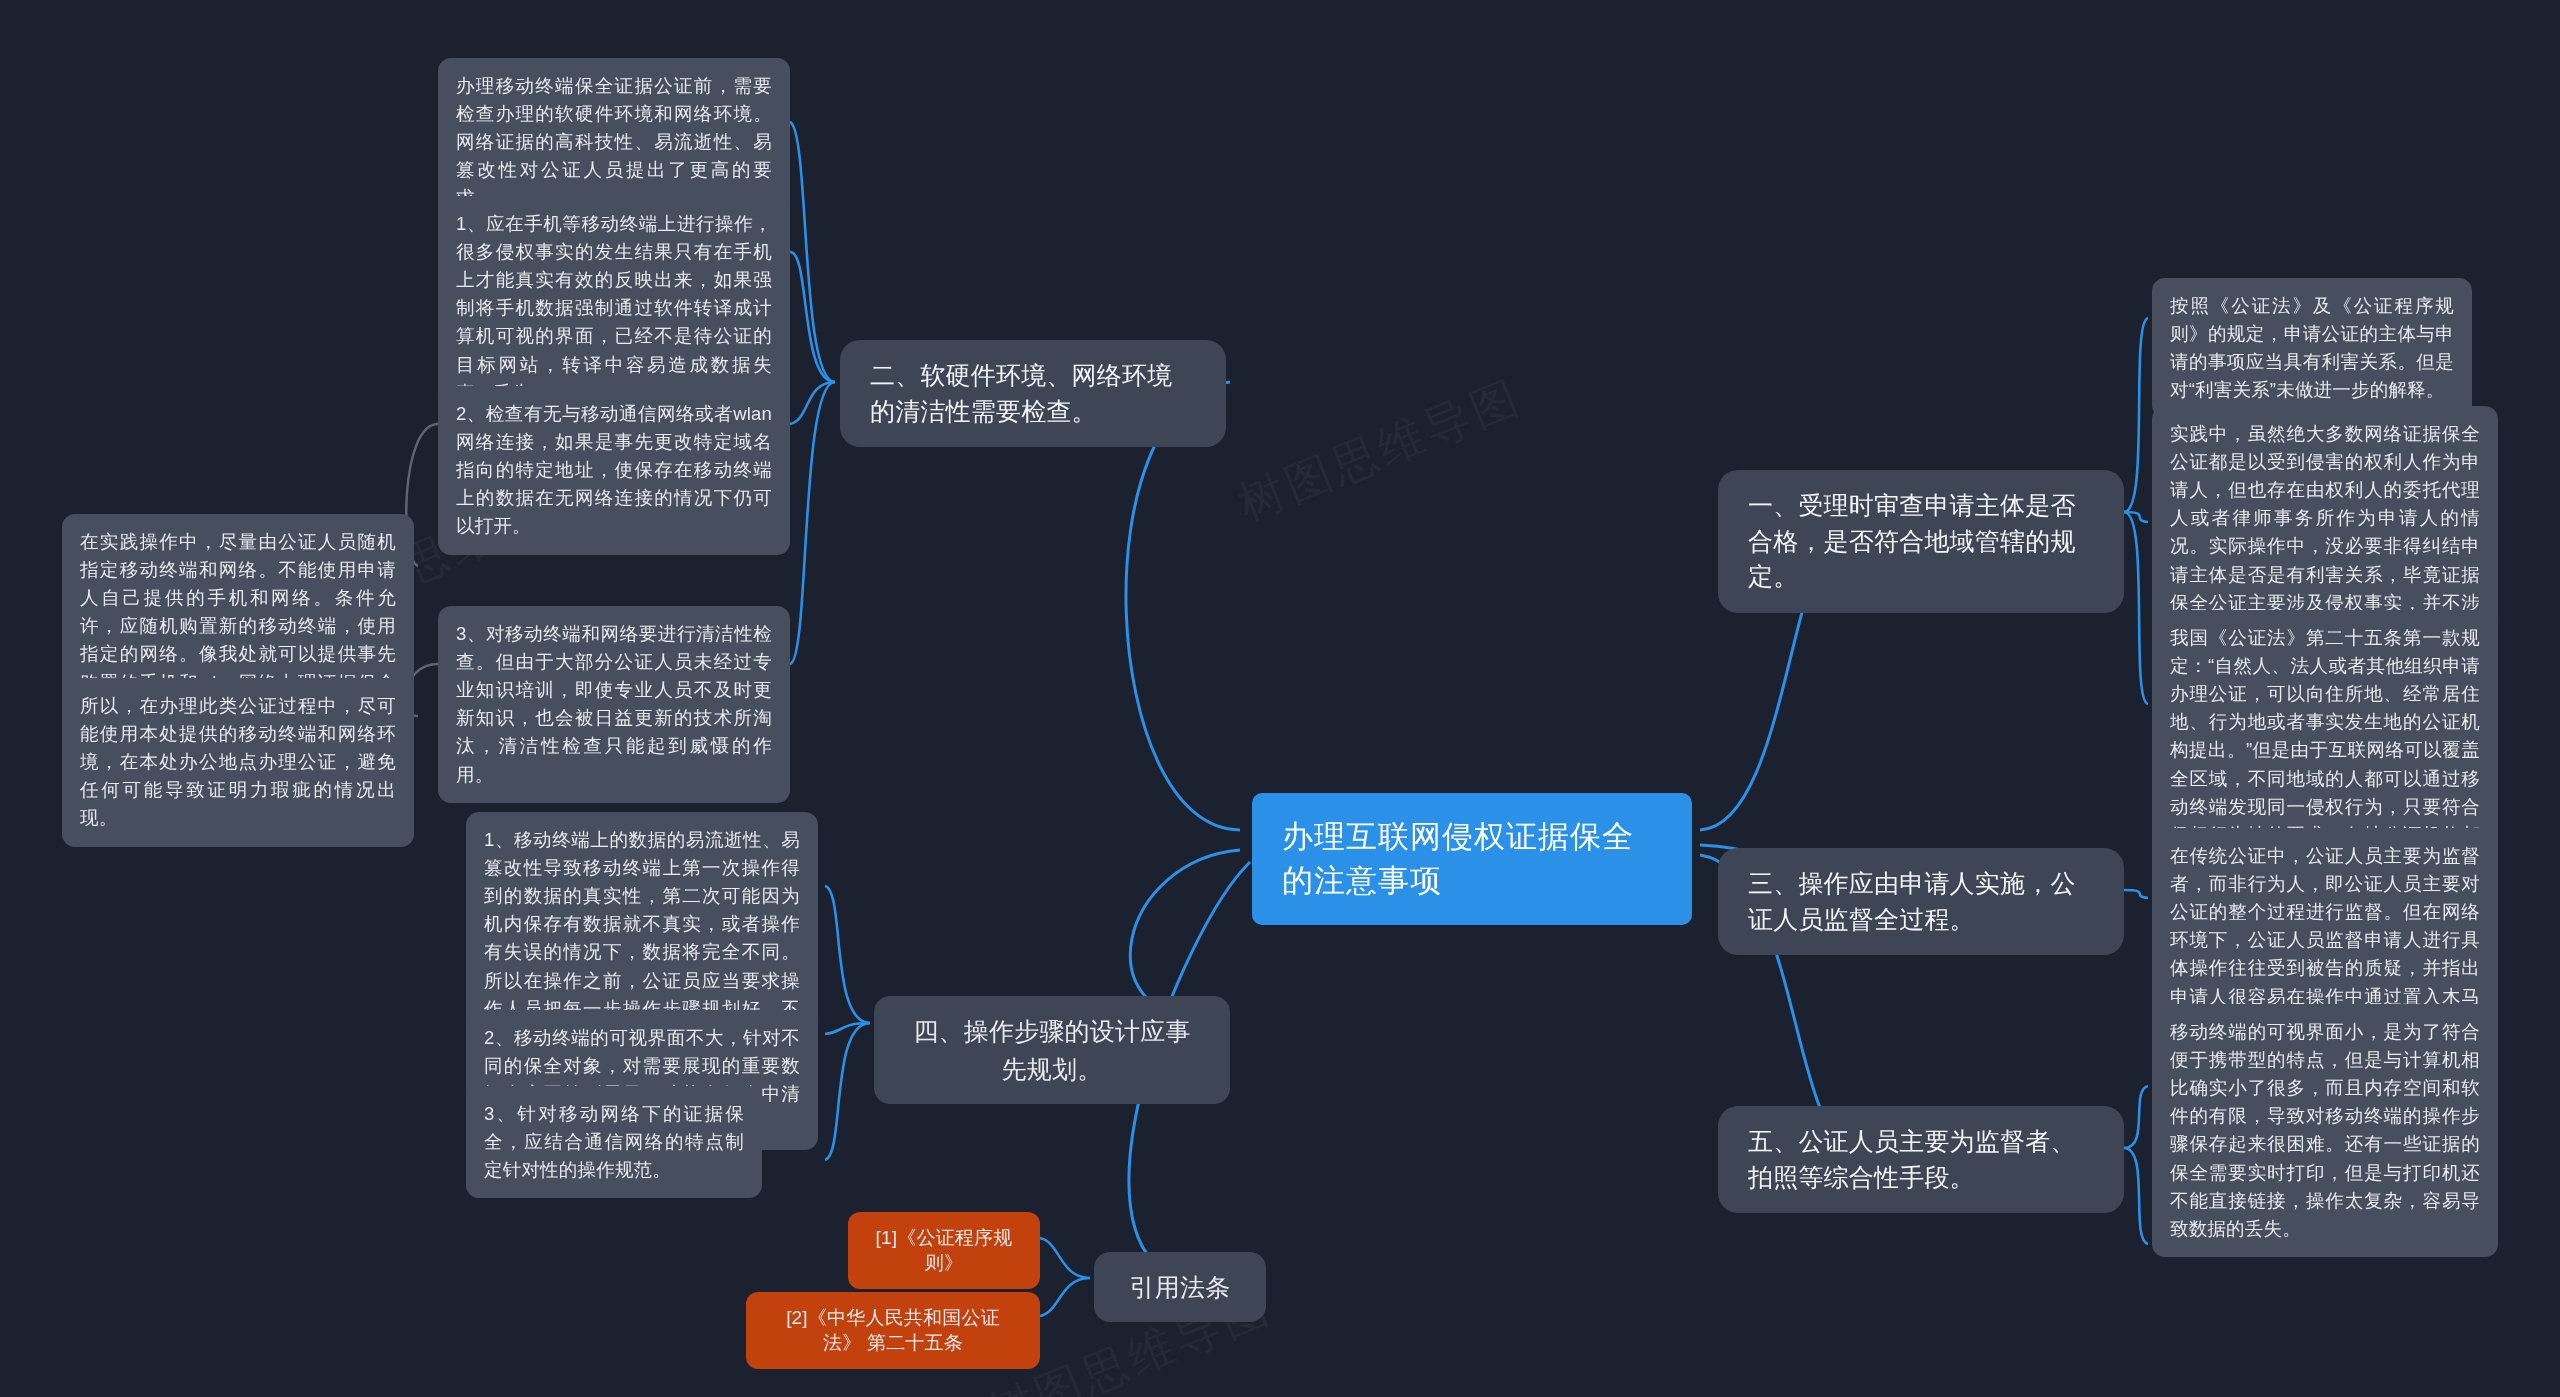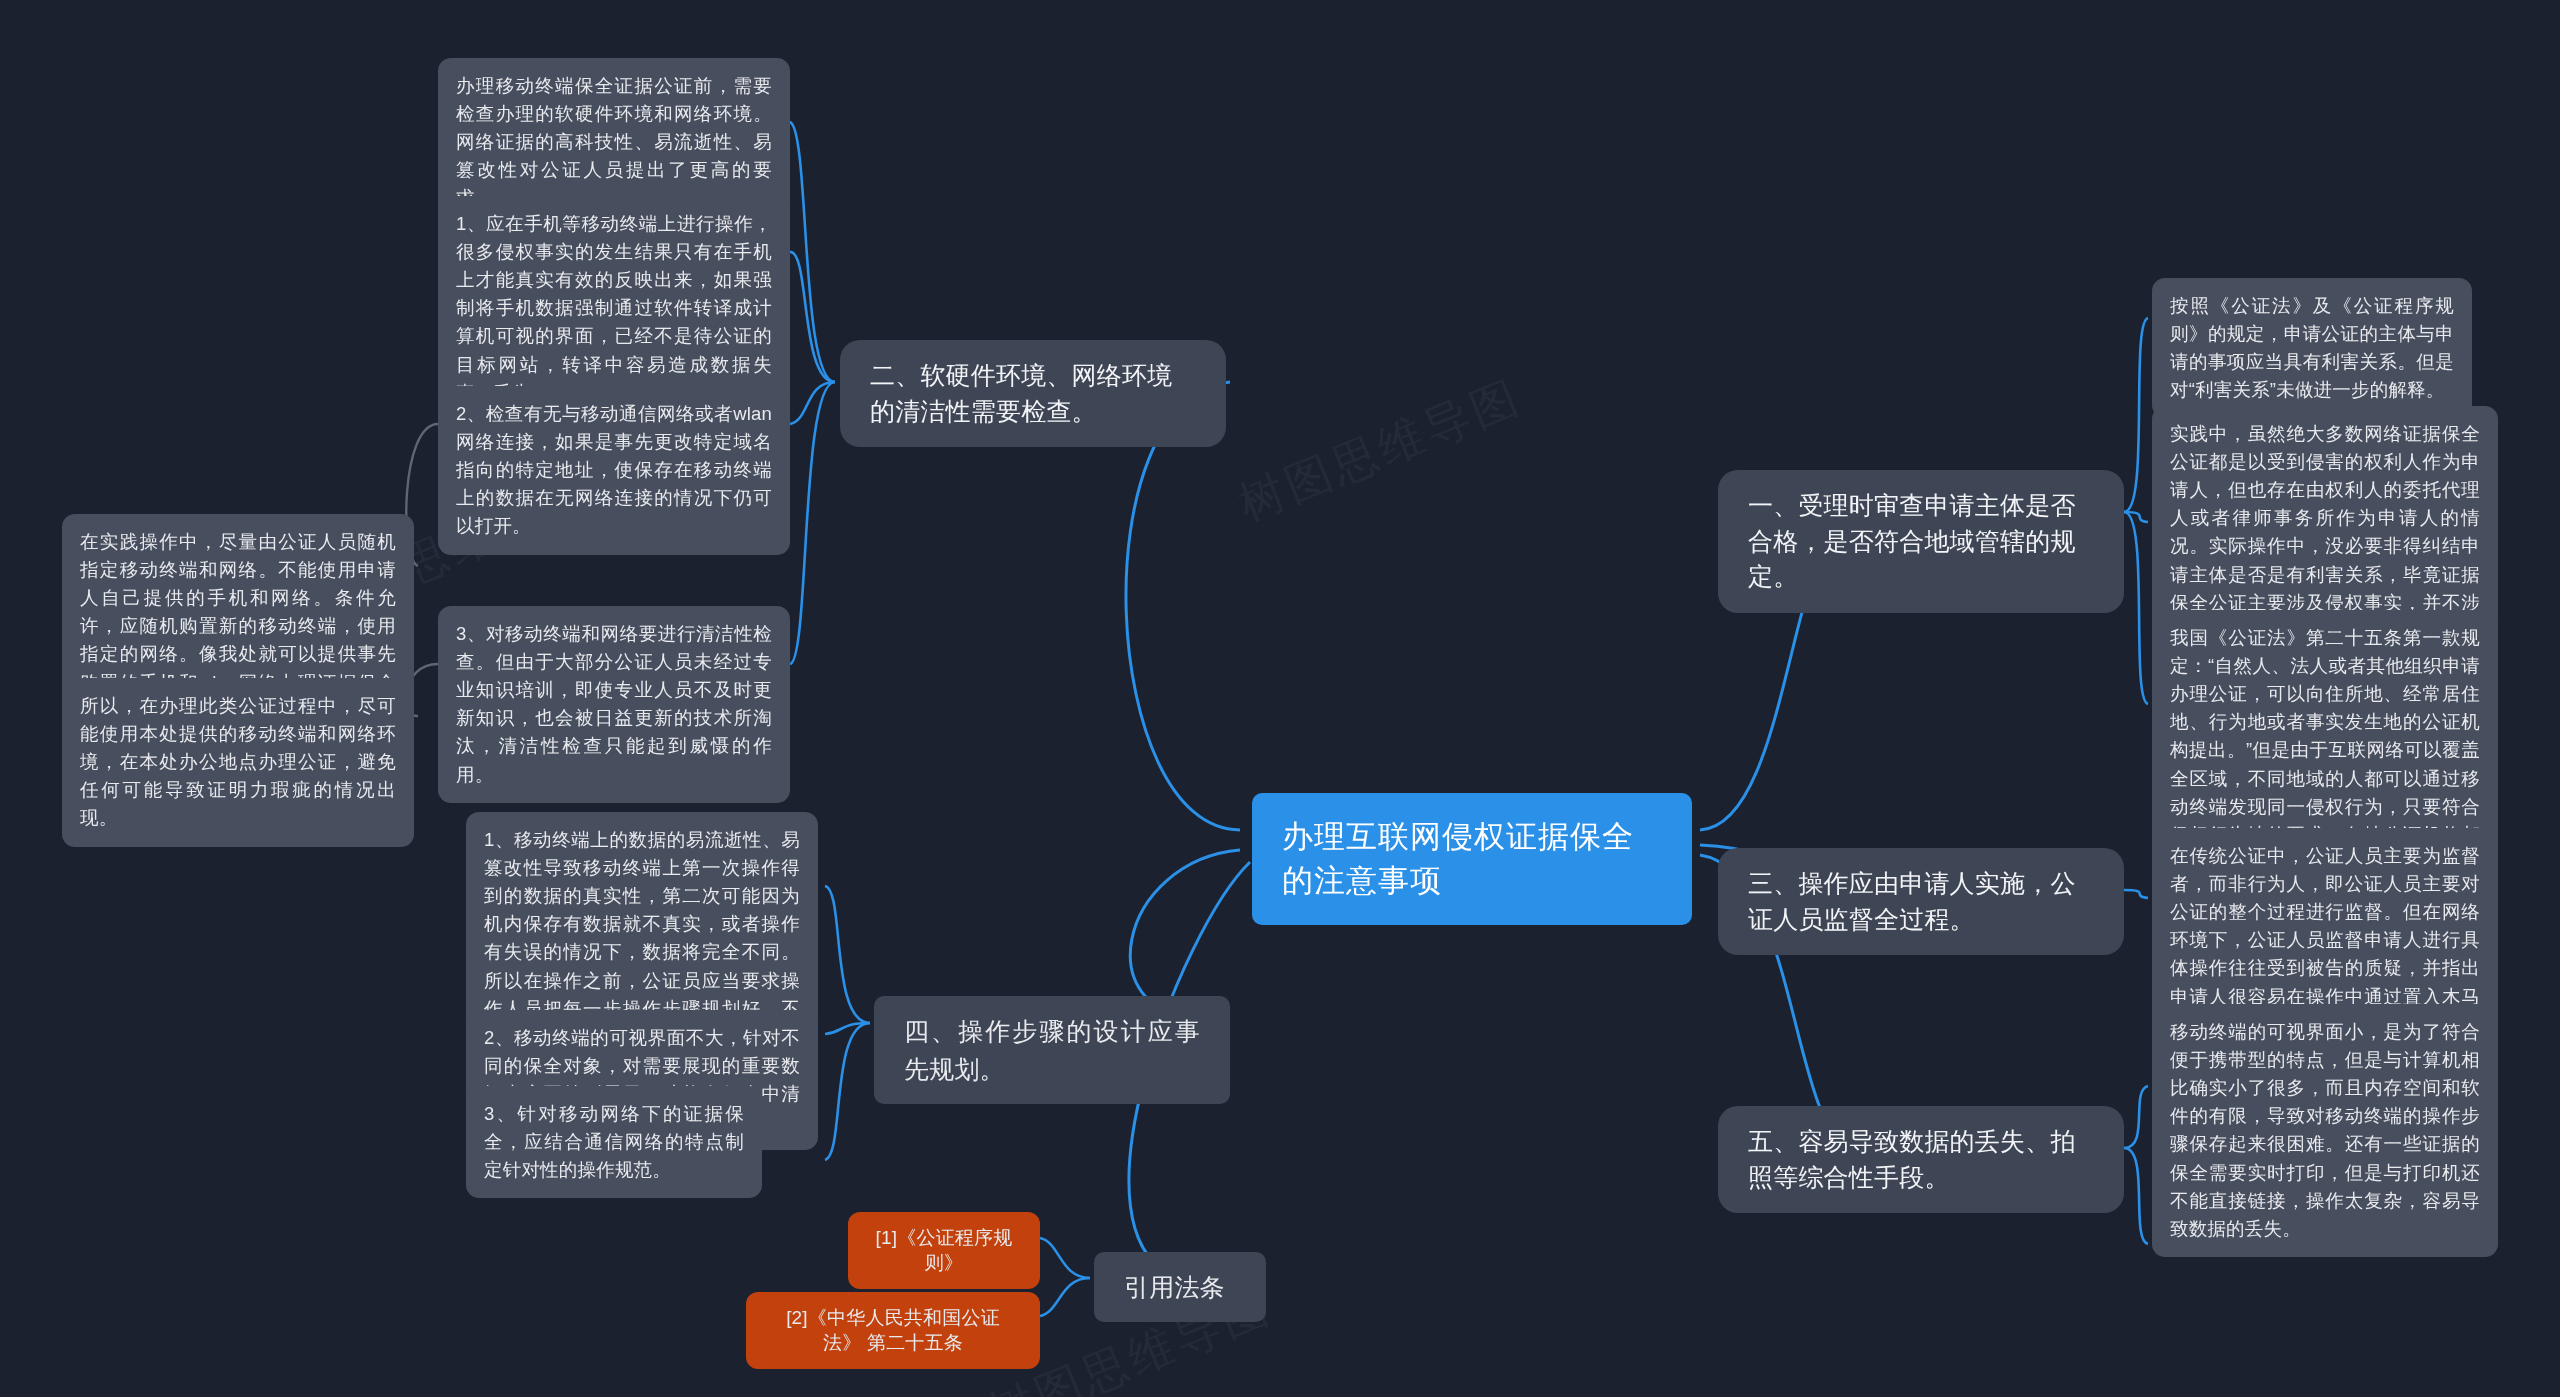--- a/index.html
+++ b/index.html
@@ -52,23 +52,24 @@
     background: #3e4554;
     border-radius: 20px;
     font-size: 25px;
     padding: 18px 30px;
     line-height: 1.42;
     text-align: left;
     color: #f2f4f7;
   }
   .node.small-branch {
     background: #3e4554;
-    border-radius: 10px;
+    border-radius: 16px;
     font-size: 25px;
     padding: 16px 30px;
+    text-align: center;
   }
   .node.ref {
     background: #c2410c;
     font-size: 19px;
     border-radius: 12px;
     padding: 14px 24px;
     text-align: center;
     line-height: 1.3;
   }
   .node.root {
@@ -183,18 +184,18 @@
   <div class="node leaf" style="left:2152px; top:278px; width:320px;">按照《公证法》及《公证程序规则》的规定，申请公证的主体与申请的事项应当具有利害关系。但是对“利害关系”未做进一步的解释。</div>
 
   <div class="node leaf" style="left:2152px; top:406px; width:346px;">实践中，虽然绝大多数网络证据保全公证都是以受到侵害的权利人作为申请人，但也存在由权利人的委托代理人或者律师事务所作为申请人的情况。实际操作中，没必要非得纠结申请主体是否是有利害关系，毕竟证据保全公证主要涉及侵权事实，并不涉及申请人自身权利的处分，只要权利人本人不提出意义，就可以由他人代为申请公证。</div>
 
   <div class="node leaf" style="left:2152px; top:610px; width:346px;">我国《公证法》第二十五条第一款规定：“自然人、法人或者其他组织申请办理公证，可以向住所地、经常居住地、行为地或者事实发生地的公证机构提出。”但是由于互联网络可以覆盖全区域，不同地域的人都可以通过移动终端发现同一侵权行为，只要符合侵权行为地的要求，各地公证机构都可以受理。</div>
 
   <div class="node branch" style="left:1718px; top:848px; width:406px;">三、操作应由申请人实施，公证人员监督全过程。</div>
 
   <div class="node leaf" style="left:2152px; top:828px; width:346px;">在传统公证中，公证人员主要为监督者，而非行为人，即公证人员主要对公证的整个过程进行监督。但在网络环境下，公证人员监督申请人进行具体操作往往受到被告的质疑，并指出申请人很容易在操作中通过置入木马程序等进行“暗箱操作”。</div>
 
-  <div class="node branch" style="left:1718px; top:1106px; width:406px;">五、容易导致数据的丢失、拍照等综合性手段。</div>
+  <div class="node branch" style="left:1718px; top:1106px; width:406px;">五、公证人员主要为监督者、拍照等综合性手段。</div>
 
   <div class="node leaf" style="left:2152px; top:1004px; width:346px;">移动终端的可视界面小，是为了符合便于携带型的特点，但是与计算机相比确实小了很多，而且内存空间和软件的有限，导致对移动终端的操作步骤保存起来很困难。还有一些证据的保全需要实时打印，但是与打印机还不能直接链接，操作太复杂，容易导致数据的丢失。</div>
 
 
 </div>
 
 </body></html>

